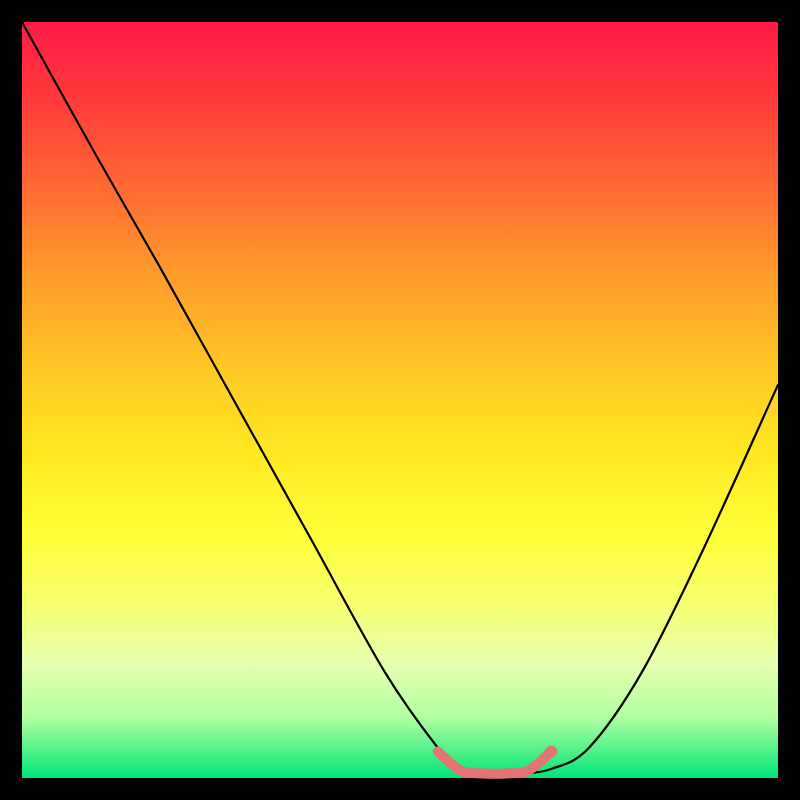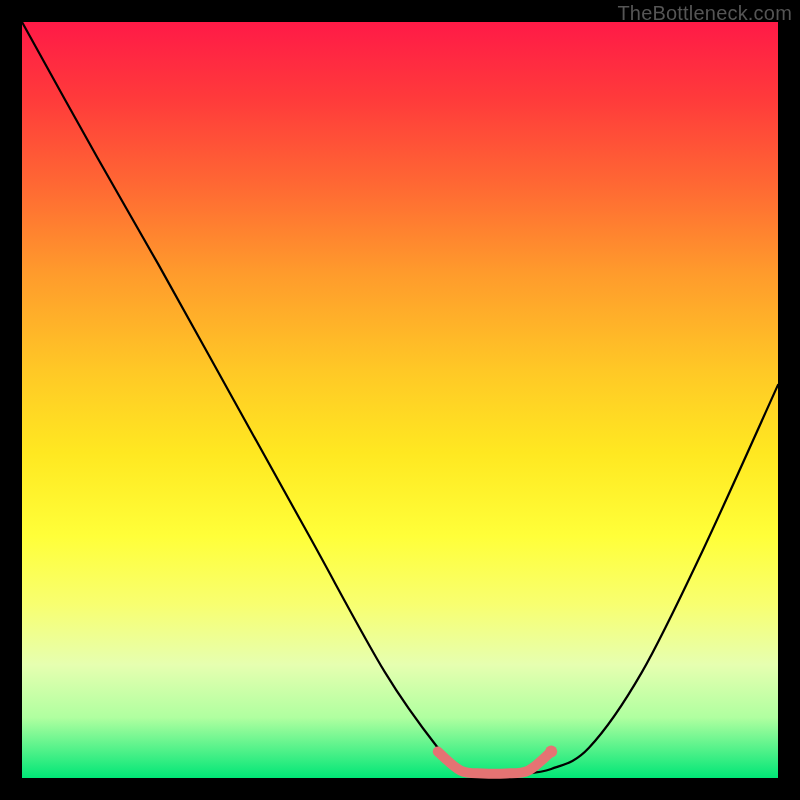--- a/index.html
+++ b/index.html
@@ -67,14 +67,13 @@
   <svg class="curve" viewBox="0 0 756 756" preserveAspectRatio="none">
     <g>
       <path d="M 0 0 C 12.600000000000001 22.680000000000007 52.920000000000016 95.76000000000005 75.60000000000001 136.08000000000004 C 98.28 176.40000000000003 113.39999999999999 201.59999999999997 136.07999999999998 241.91999999999996 C 158.76 282.23999999999995 186.48 332.64 211.68 378 C 236.88000000000002 423.36 262.08000000000004 468.7199999999999 287.28000000000003 514.0799999999999 C 312.48 559.4399999999999 341.46 614.88 362.88 650.16 C 384.3 685.4399999999999 403.20000000000005 709.632 415.8 725.76 C 428.4 741.888 429.65999999999997 742.644 438.47999999999996 746.928 C 447.29999999999995 751.212 458.64 750.7080000000001 468.71999999999997 751.464 C 478.79999999999995 752.22 488.88000000000005 752.22 498.96000000000004 751.464 C 509.04 750.7080000000001 517.8599999999999 751.212 529.1999999999999 746.928 C 540.54 742.644 551.88 741.888 567 725.76 C 582.12 709.632 601.02 682.92 619.92 650.16 C 638.8199999999999 617.4 657.72 577.08 680.4 529.2 C 703.0799999999999 481.32000000000005 743.4 390.6 756 362.88" fill="none" stroke="#000000" stroke-width="2.2" stroke-linecap="round"></path>
     </g>
     <g>
       <path d="M 415.8 729.54 C 419.58 732.6899999999999 430.91999999999996 744.7860000000001 438.47999999999996 748.44 C 446.03999999999996 752.094 453.59999999999997 750.96 461.15999999999997 751.464 C 468.71999999999997 751.9680000000001 476.28000000000003 751.9680000000001 483.84000000000003 751.464 C 491.40000000000003 750.96 498.96000000000004 752.094 506.52000000000004 748.44 C 514.08 744.7860000000001 525.42 732.6899999999999 529.1999999999999 729.54" fill="none" stroke="#e57373" stroke-width="10" stroke-linecap="round" stroke-linejoin="round"></path>
       <circle cx="529.1999999999999" cy="729.54" r="6" fill="#e57373"></circle>
     </g>
   </svg>
 
-  <div class="watermark">TheBottleneck.com</div>
 </div>
 
 </body></html>

